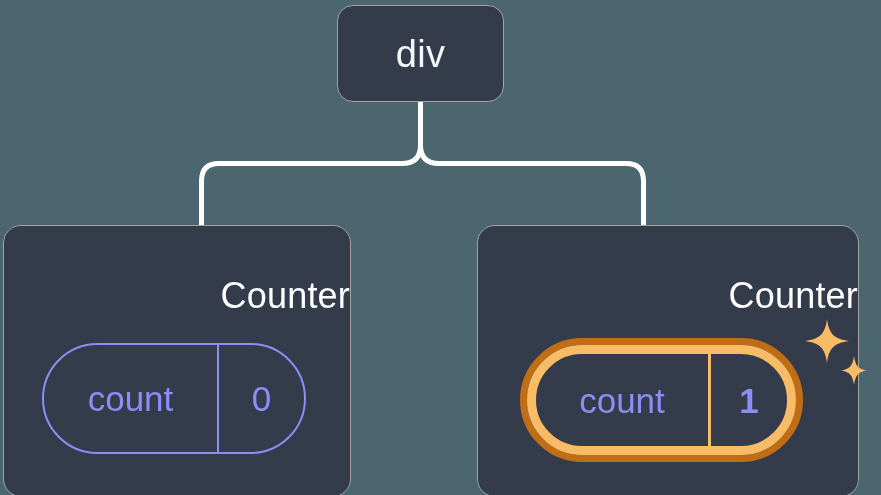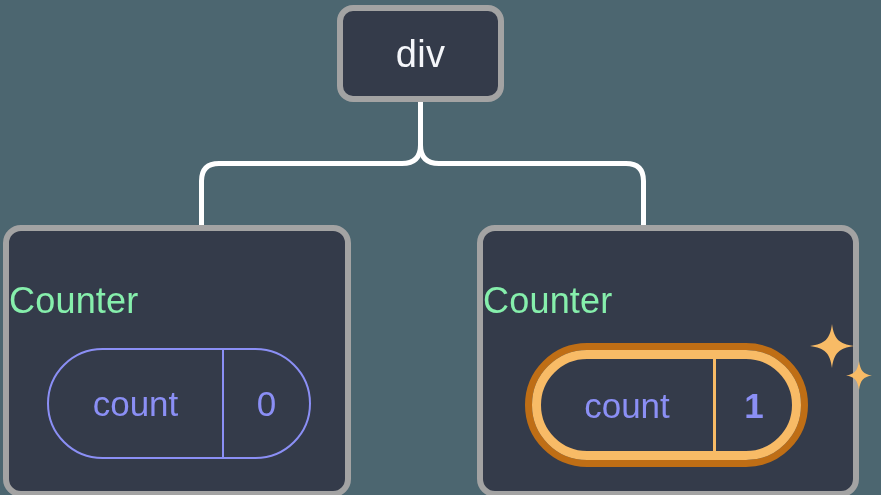--- a/index.html
+++ b/index.html
@@ -25,21 +25,21 @@
     width: 881px;
     height: 495px;
     pointer-events: none;
   }
 
   
   .node {
     position: absolute;
     box-sizing: border-box;
     background: #343b4a;
-    border: 6px solid #a3a3a3;
+    border: 1px solid #a3a3a3;
     border-radius: 16px;
     z-index: 2;
   }
   .node-root {
     left: 337px;
     top: 5px;
     width: 167px;
     height: 97px;
     display: flex;
     align-items: center;
@@ -56,24 +56,24 @@
     top: 225px;
     height: 272px;
     border-radius: 18px;
   }
   .node-child.left  { left: 3px;   width: 348px; }
   .node-child.right { left: 477px; width: 382px; }
 
   .child-title {
     position: absolute;
     left: 0;
-    right: 12px;
+    right: 0;
     top: 52px;
-    text-align: left;
-    color: #86efac;
+    text-align: right;
+    color: #ffffff;
     font-size: 36px;
     line-height: 1;
     letter-spacing: 0.2px;
   }
 
   
   .pill {
     position: absolute;
     box-sizing: border-box;
     display: flex;

